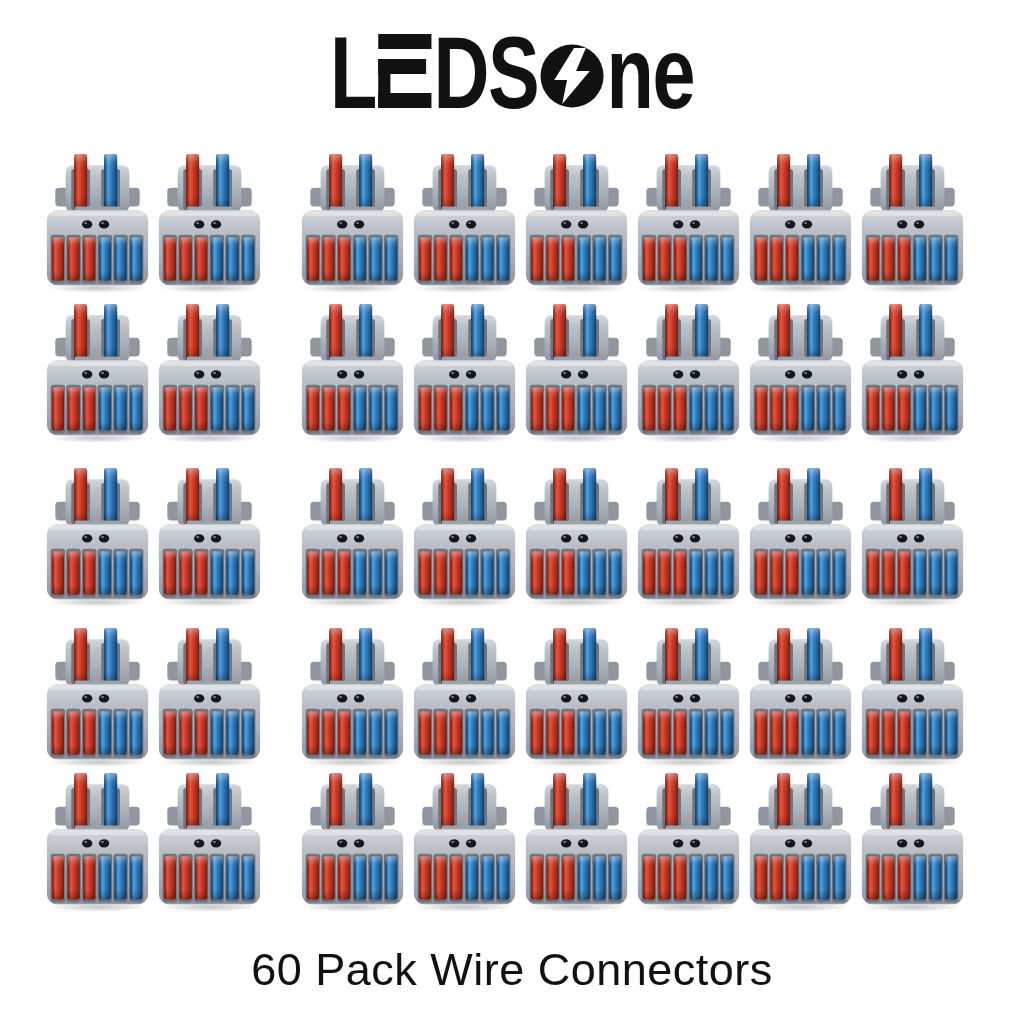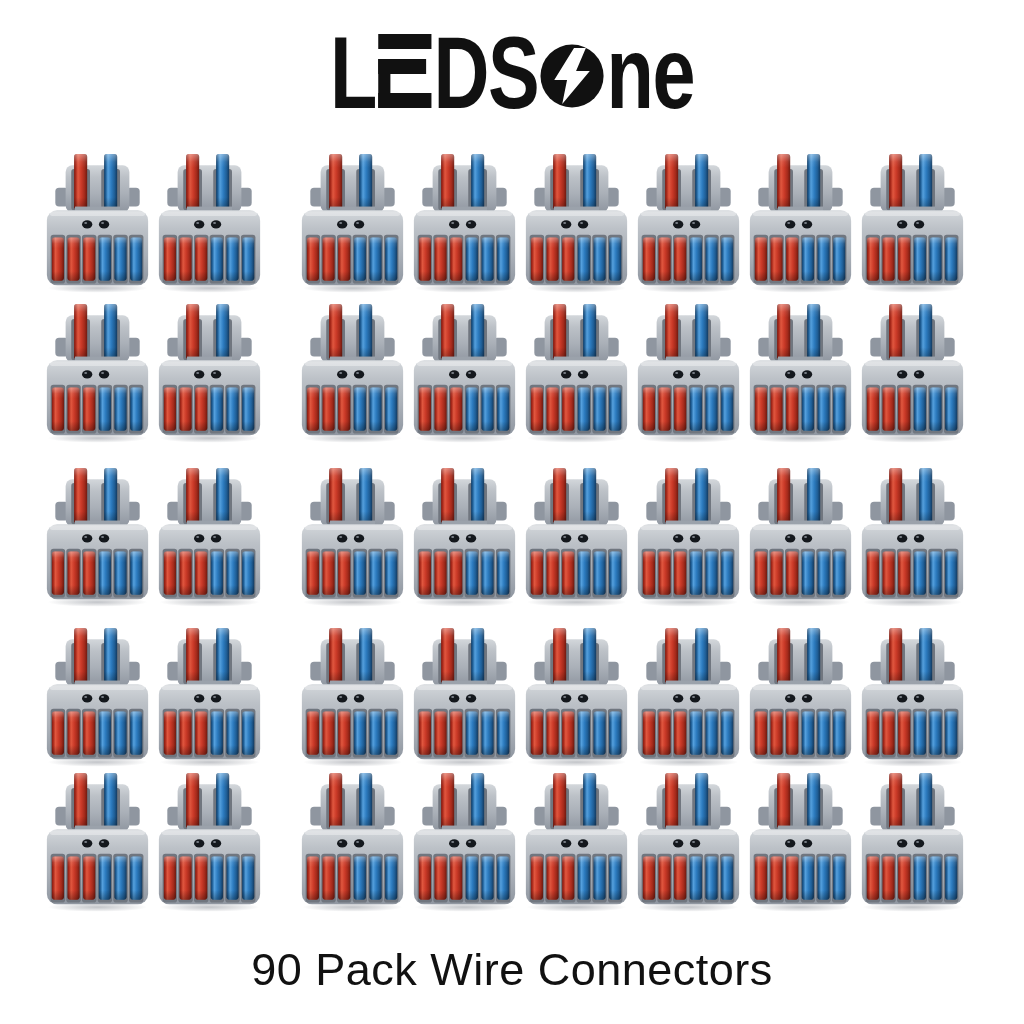--- a/index.html
+++ b/index.html
@@ -289,14 +289,14 @@
           <svg class="connector" width="105" height="141" viewBox="0 0 112 150">
             <use href="#wire-connector-shape"></use>
           </svg>
           <svg class="connector" width="105" height="141" viewBox="0 0 112 150">
             <use href="#wire-connector-shape"></use>
           </svg>
         </div>
       </div>
     </div>
 
-  <div class="caption">90 Pack Wire Connectors</div>
+  <div class="caption">60 Pack Wire Connectors</div>
 </div>
 
 </body></html>

